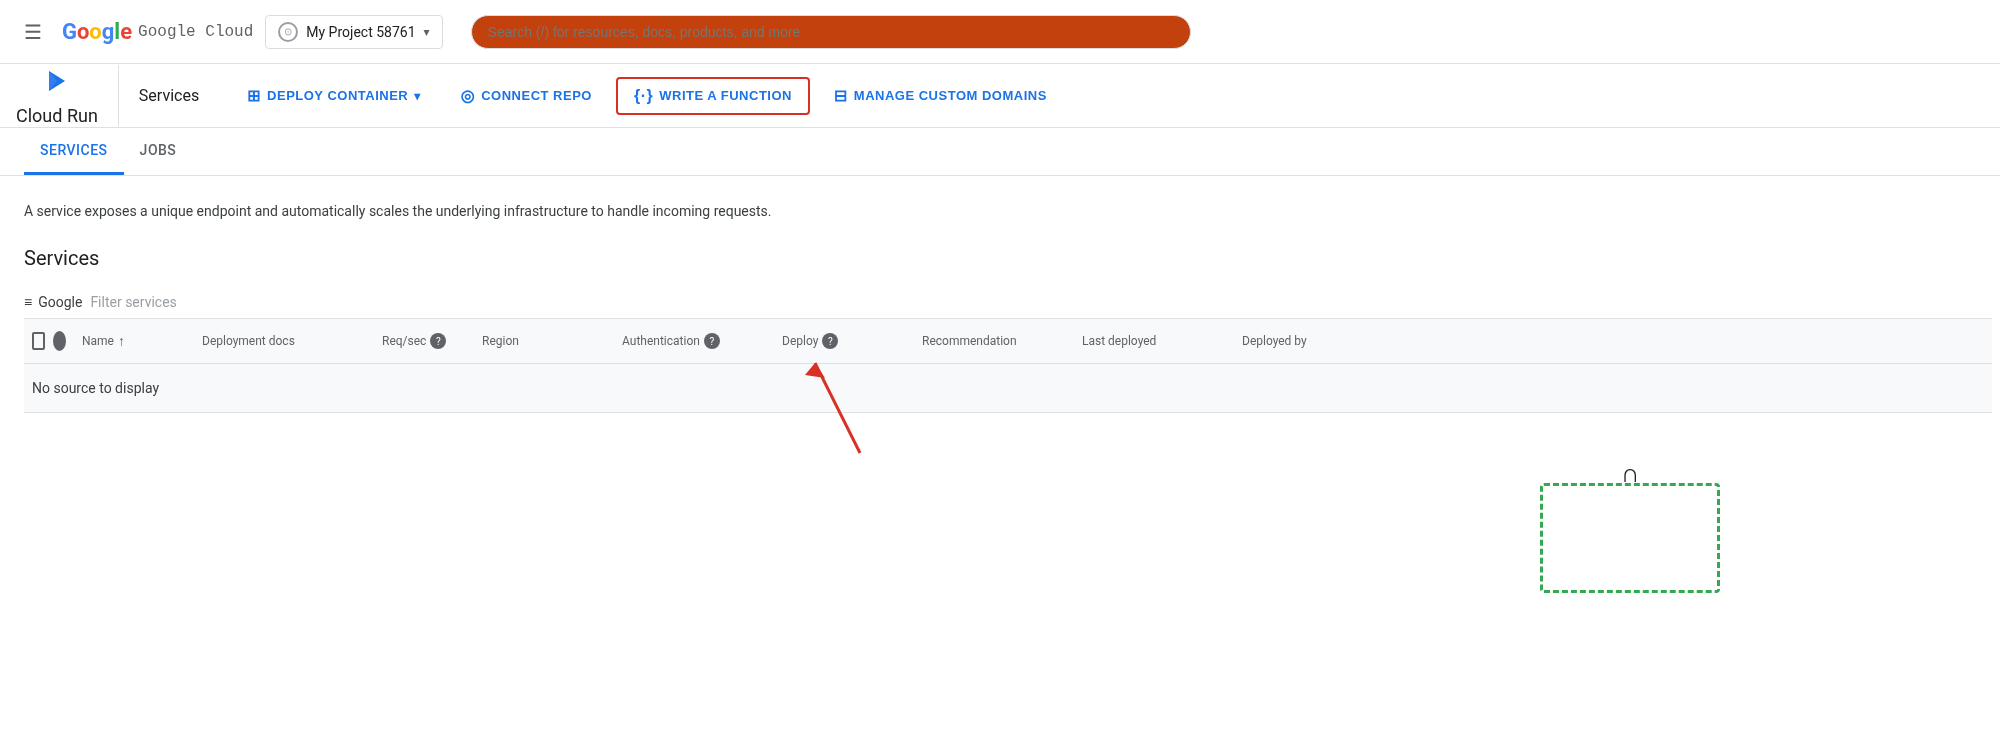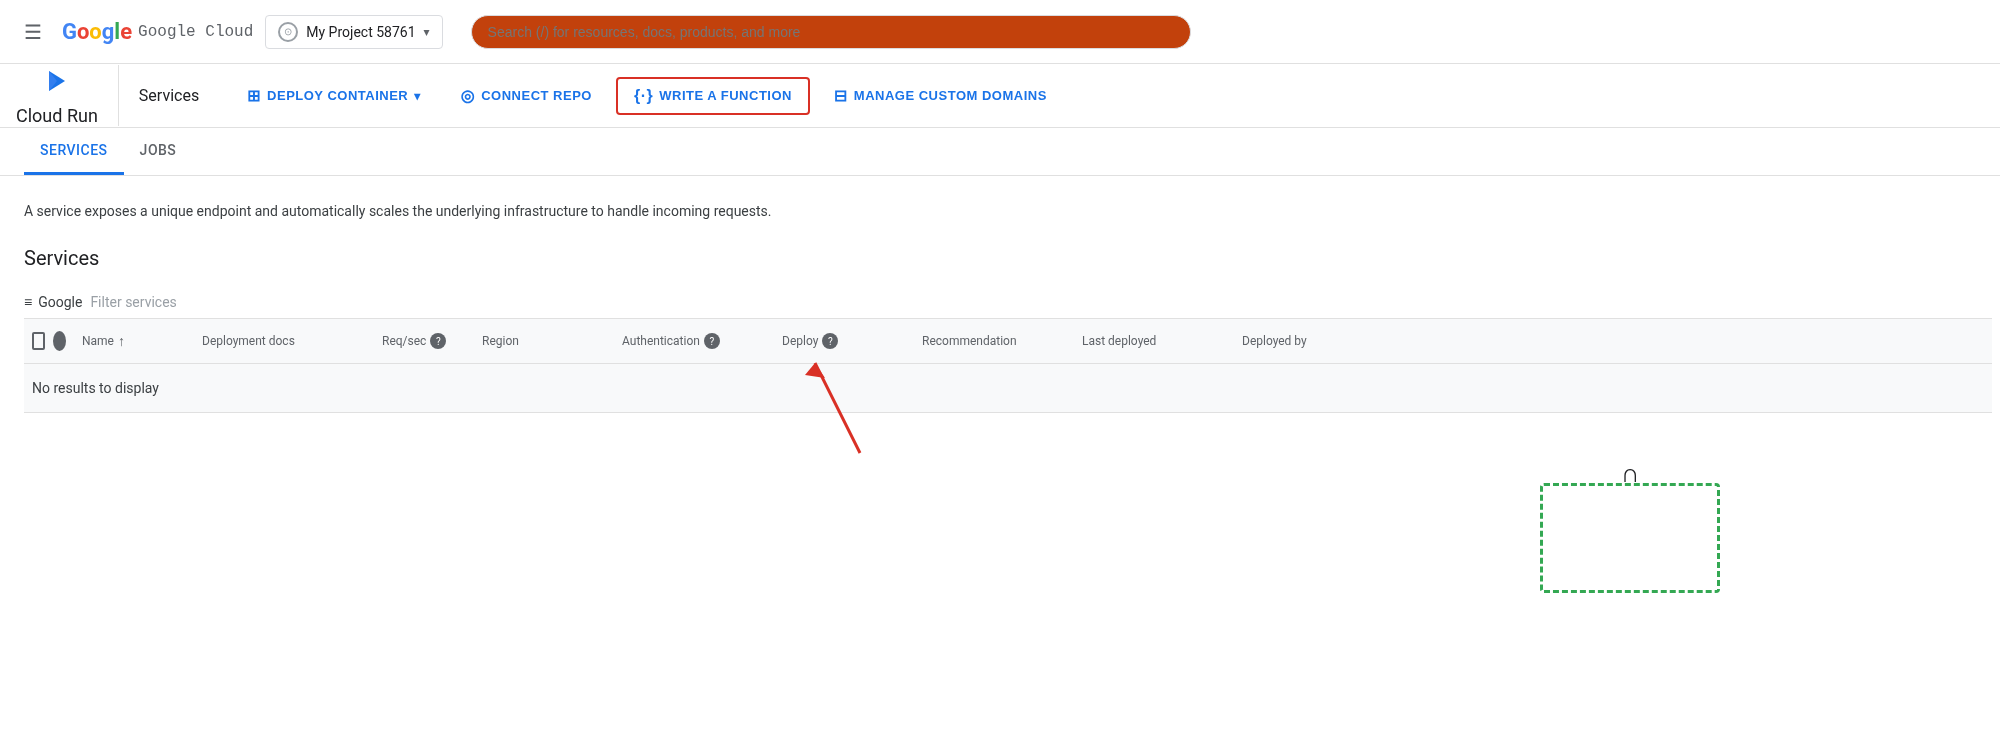--- a/index.html
+++ b/index.html
@@ -381,21 +381,21 @@
           <span>Recommendation</span>
         </div>
         <div class="th">
           <span>Last deployed</span>
         </div>
         <div class="th">
           <span>Deployed by</span>
         </div>
       </div>
       <div class="no-results">
-        <span>No results to display</span>
+        <span>No source to display</span>
       </div>
     </div>
   </div>
 
   <div style="position: relative; height: 200px; width: 100%; pointer-events: none;">
 
     <svg style="position: absolute; top: -160px; left: 0; width: 100%; height: 220px;">
 
       <line x1="860" y1="200" x2="815" y2="110" stroke="#d93025" stroke-width="3"></line>
 

